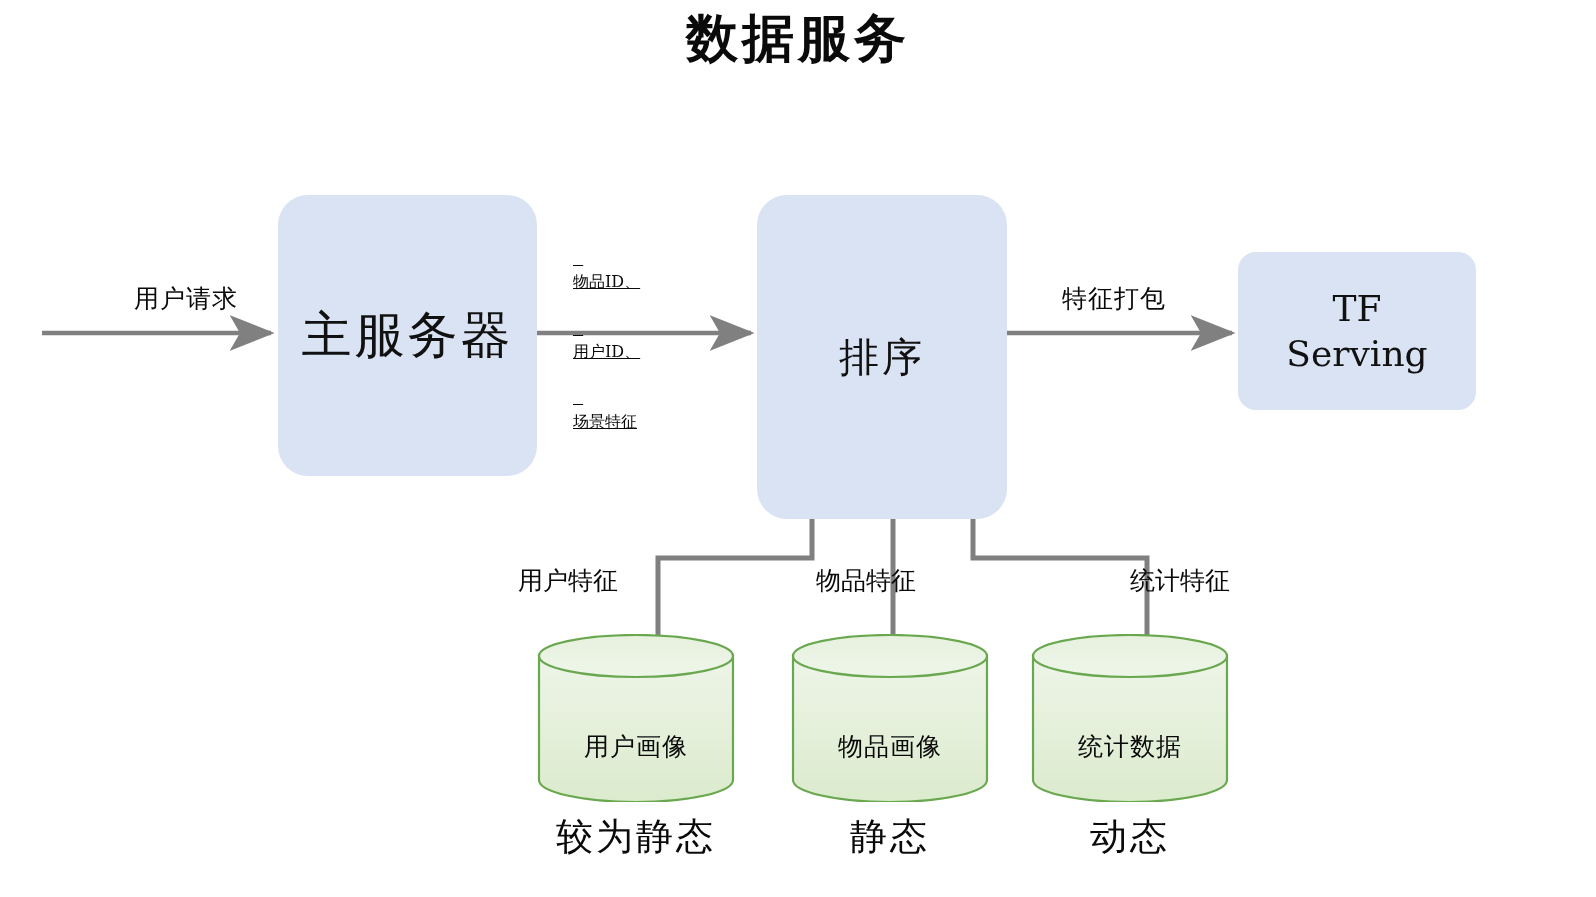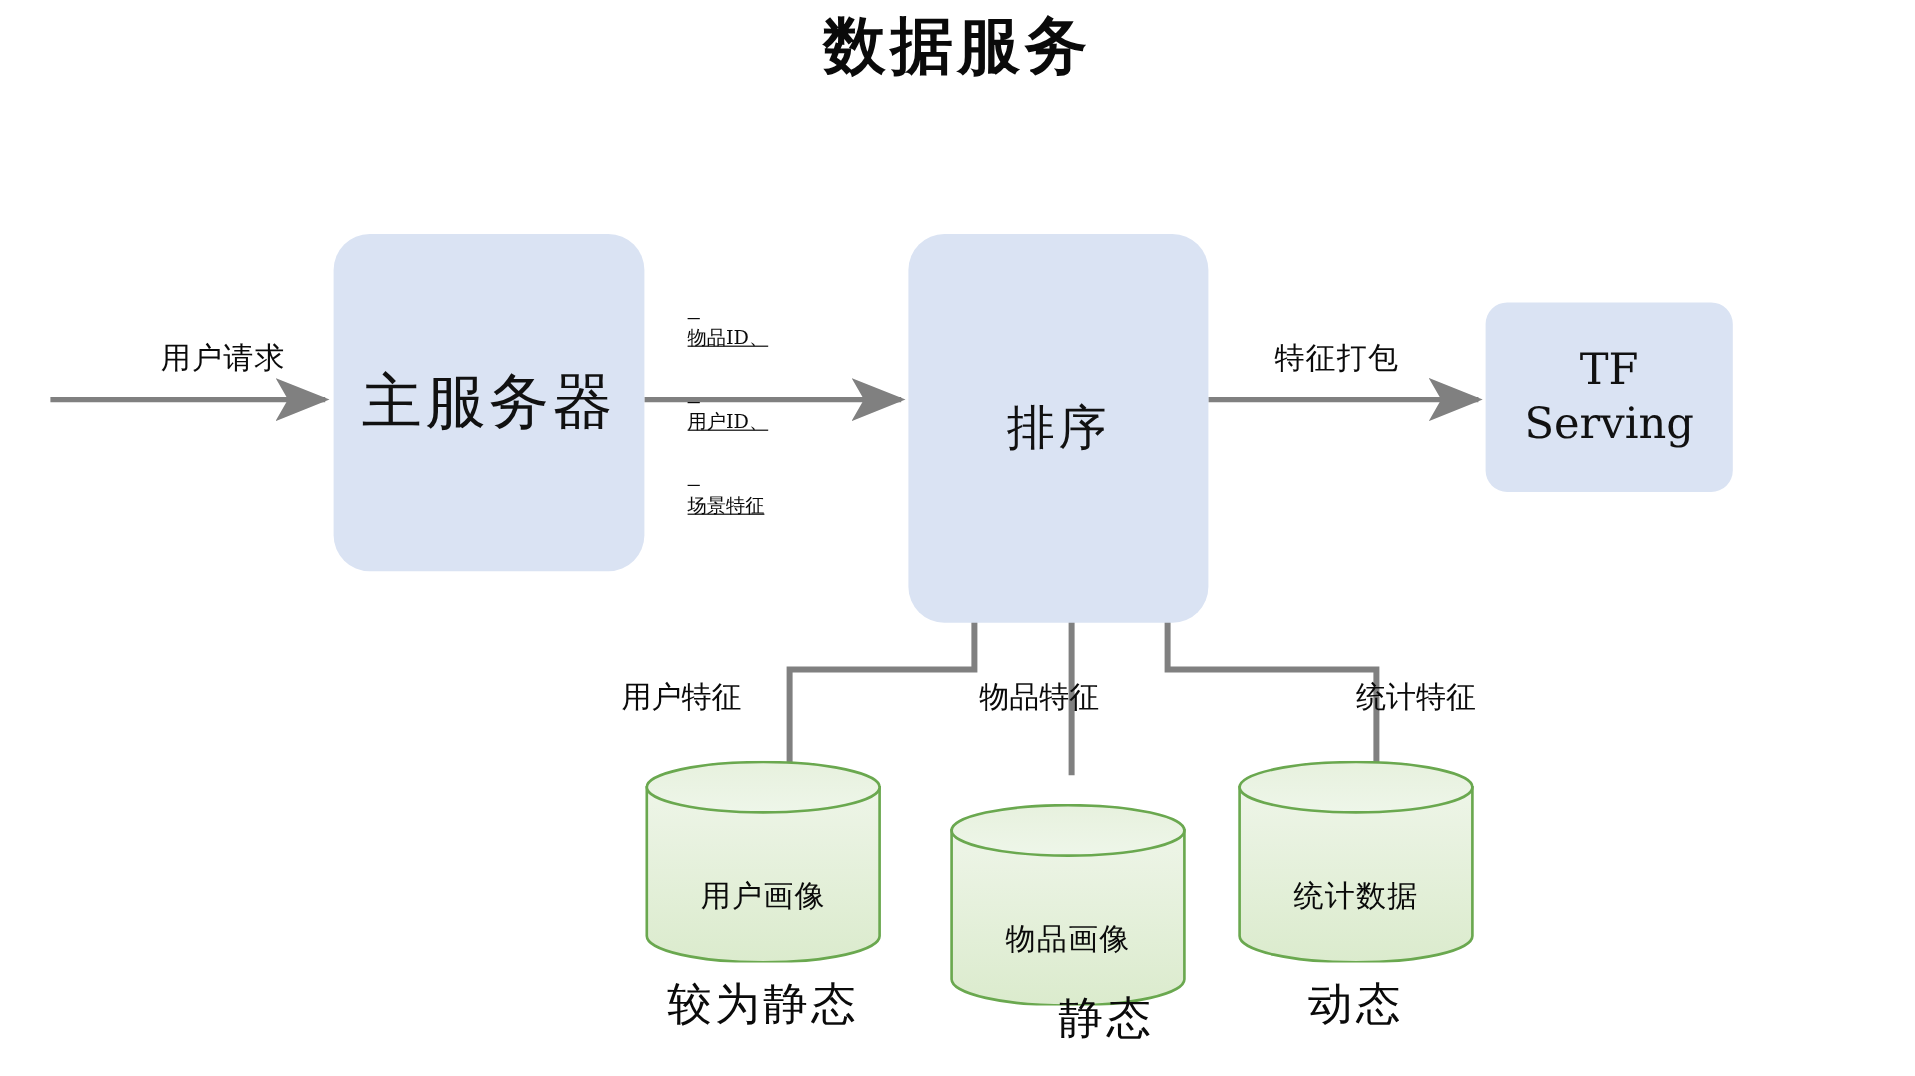--- a/index.html
+++ b/index.html
@@ -21,21 +21,21 @@
     background:#dae3f3;border-radius:30px;
     display:flex;align-items:center;justify-content:center;
     text-align:center;
     font-family:"DejaVu Serif","Liberation Serif",serif;
     color:#111;
   }
   #box-main{left:278px;top:195px;width:259px;height:281px;
     font-size:50px;letter-spacing:3px;}
   #box-rank{left:757px;top:195px;width:250px;height:324px;
     font-size:40px;letter-spacing:3px;line-height:1.35;}
-  #box-tf{left:1238px;top:252px;width:206px;height:158px;border-radius:18px;
+  #box-tf{left:1238px;top:252px;width:238px;height:158px;border-radius:18px;
     font-size:36px;line-height:1.25;}
 
   
   .edge-label{
     font-family:"DejaVu Serif","Liberation Serif",serif;
     font-size:25px;color:#0a0a0a;white-space:pre;line-height:1.45;
   }
   #lbl-user-req{left:98px;top:281px;letter-spacing:1px;margin-left:36px;}
   #lbl-ids{left:573px;top:224px;letter-spacing:0px;font-size:16px;text-decoration:underline;}
   #lbl-pack{left:1062px;top:281px;letter-spacing:1px;}
@@ -45,30 +45,30 @@
 
   
   .cyl{position:absolute;width:200px;height:168px;}
   .cyl svg{display:block;}
   .cyl-text{
     position:absolute;left:0;width:200px;top:96px;text-align:center;
     font-family:"DejaVu Serif","Liberation Serif",serif;
     font-size:25px;color:#0a0a0a;letter-spacing:1px;
   }
   #cyl-user{left:536px;top:634px;}
-  #cyl-item{left:790px;top:670px;}
+  #cyl-item{left:790px;top:634px;}
   #cyl-stat{left:1030px;top:634px;}
 
   .cyl-caption{
     position:absolute;width:240px;text-align:center;top:812px;
     font-family:"DejaVu Serif","Liberation Serif",serif;
     font-size:37px;color:#0a0a0a;letter-spacing:3px;
   }
   #cap-user{left:516px;}
-  #cap-item{left:802px;margin-top:12px;}
+  #cap-item{left:770px;}
   #cap-stat{left:1010px;}
 </style>
 </head>
 <body>
 
 <svg id="canvas" viewBox="0 0 1596 897" xmlns="http://www.w3.org/2000/svg">
   <defs>
     <marker id="arrowFilled" markerWidth="10" markerHeight="8" refX="9.2" refY="4" orient="auto" markerUnits="strokeWidth">
       <path d="M0,0 L10,4 L0,8 L2.3,4 Z" fill="#808080"></path>
     </marker>

